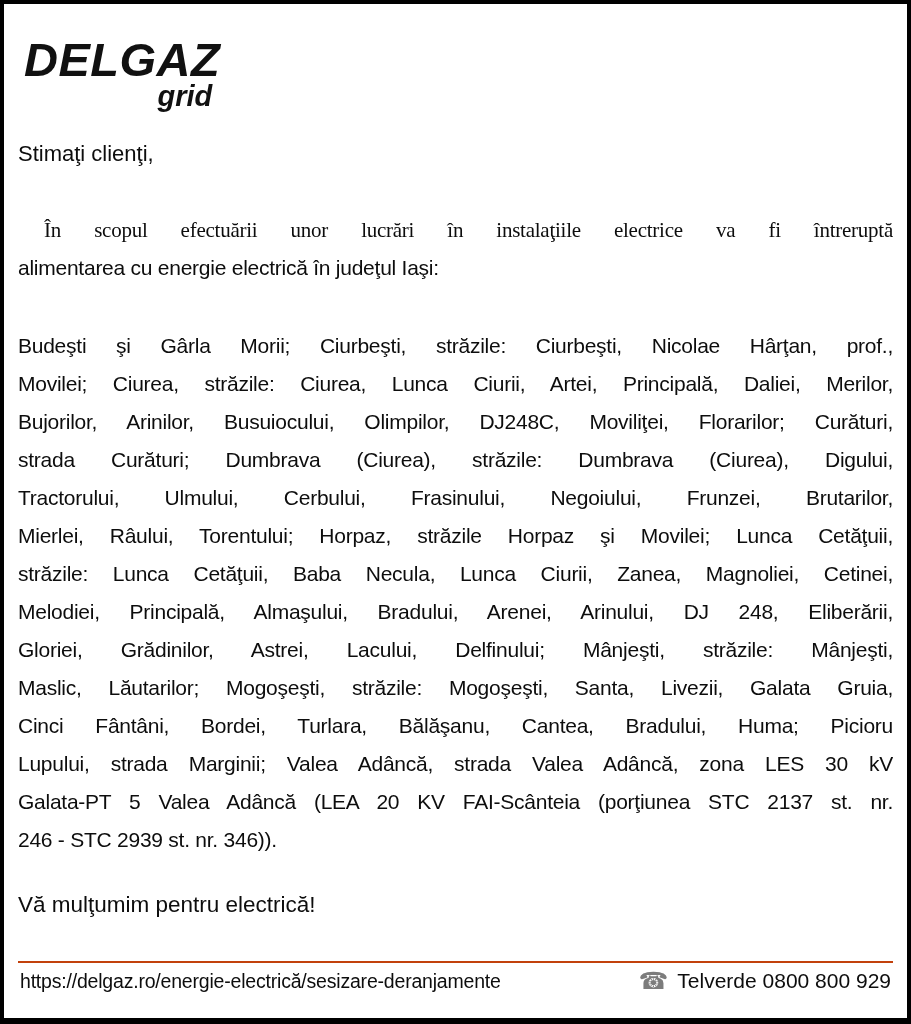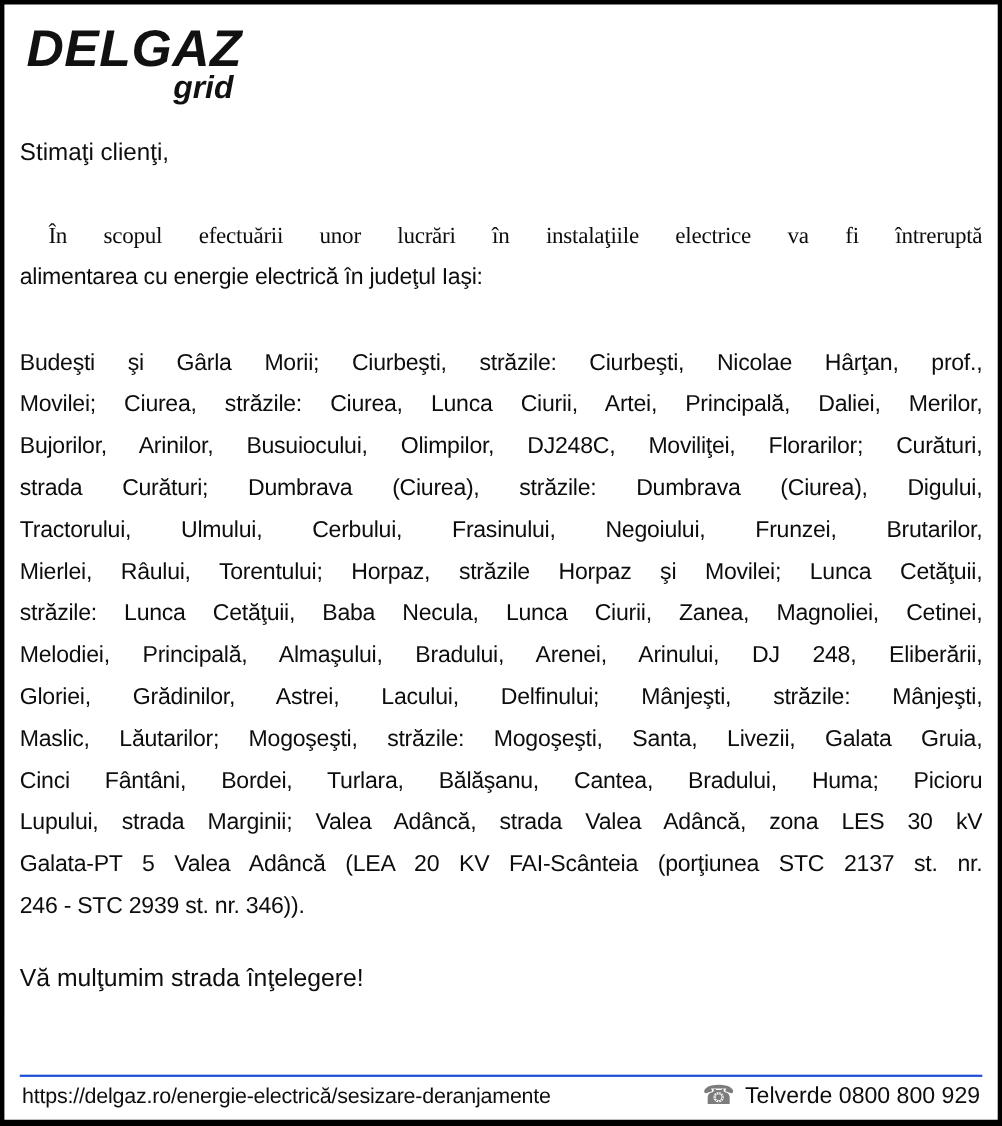--- a/index.html
+++ b/index.html
@@ -4,21 +4,21 @@
 <style>
   html, body { margin: 0; padding: 0; background: #e8e8e8; }
   .page {
     position: relative;
     width: 911px;
     height: 1024px;
     box-sizing: border-box;
     background: #ffffff;
     border: 4px solid #000000;
     border-bottom-width: 6px;
-    padding: 0 14px;
+    padding: 16px 14px;
     display: flex;
     flex-direction: column;
     font-family: "Liberation Sans", "DejaVu Sans", sans-serif;
     color: #0d0d0d;
     overflow: hidden;
   }
 
   
   .logo { margin: 16px 0 0 6px; width: fit-content; line-height: 1; }
   .logo-primary {
@@ -48,21 +48,21 @@
   .first-indent { text-indent: 26px; font-family: Liberation Serif, serif; }
   .left { text-align: left; }
 
   .intro  { margin-top: 42px; }
   .notice { margin-top: 40px; }
 
   .closing { margin-top: 30px; font-size: 22.5px; line-height: 32px; }
 
   .footer {
     margin-top: auto;
-    border-top: 2px solid #1d4ed8;
+    border-top: 2px solid #c2410c;
     padding: 6px 2px 9px 2px;
     display: flex;
     justify-content: space-between;
     align-items: center;
   }
   .footer-url { font-size: 19.5px; letter-spacing: -0.2px; }
   .footer-phone { display: flex; align-items: center; gap: 9px; font-size: 21px; }
   .phone-icon { color: #7c7c7c; font-size: 24px; line-height: 1; }
 </style>
 </head>
@@ -92,21 +92,21 @@
     <div class="line just">străzile: Lunca Cetăţuii, Baba Necula, Lunca Ciurii, Zanea, Magnoliei, Cetinei,</div>
     <div class="line just">Melodiei, Principală, Almaşului, Bradului, Arenei, Arinului, DJ 248, Eliberării,</div>
     <div class="line just">Gloriei, Grădinilor, Astrei, Lacului, Delfinului; Mânjeşti, străzile: Mânjeşti,</div>
     <div class="line just">Maslic, Lăutarilor; Mogoşeşti, străzile: Mogoşeşti, Santa, Livezii, Galata Gruia,</div>
     <div class="line just">Cinci Fântâni, Bordei, Turlara, Bălăşanu, Cantea, Bradului, Huma; Picioru</div>
     <div class="line just">Lupului, strada Marginii; Valea Adâncă, strada Valea Adâncă, zona LES 30 kV</div>
     <div class="line just">Galata-PT 5 Valea Adâncă (LEA 20 KV FAI-Scânteia (porţiunea STC 2137 st. nr.</div>
     <div class="line left">246 - STC 2939 st. nr. 346)).</div>
   </div>
 
-  <div class="closing">Vă mulţumim strada înţelegere!</div>
+  <div class="closing">Vă mulţumim pentru electrică!</div>
 
   <div class="footer">
     <div class="footer-url">https://delgaz.ro/energie-electrică/sesizare-deranjamente</div>
     <div class="footer-phone">
       <span class="phone-icon">☎</span>
       <span>Telverde 0800 800 929</span>
     </div>
   </div>
 
 </div>

